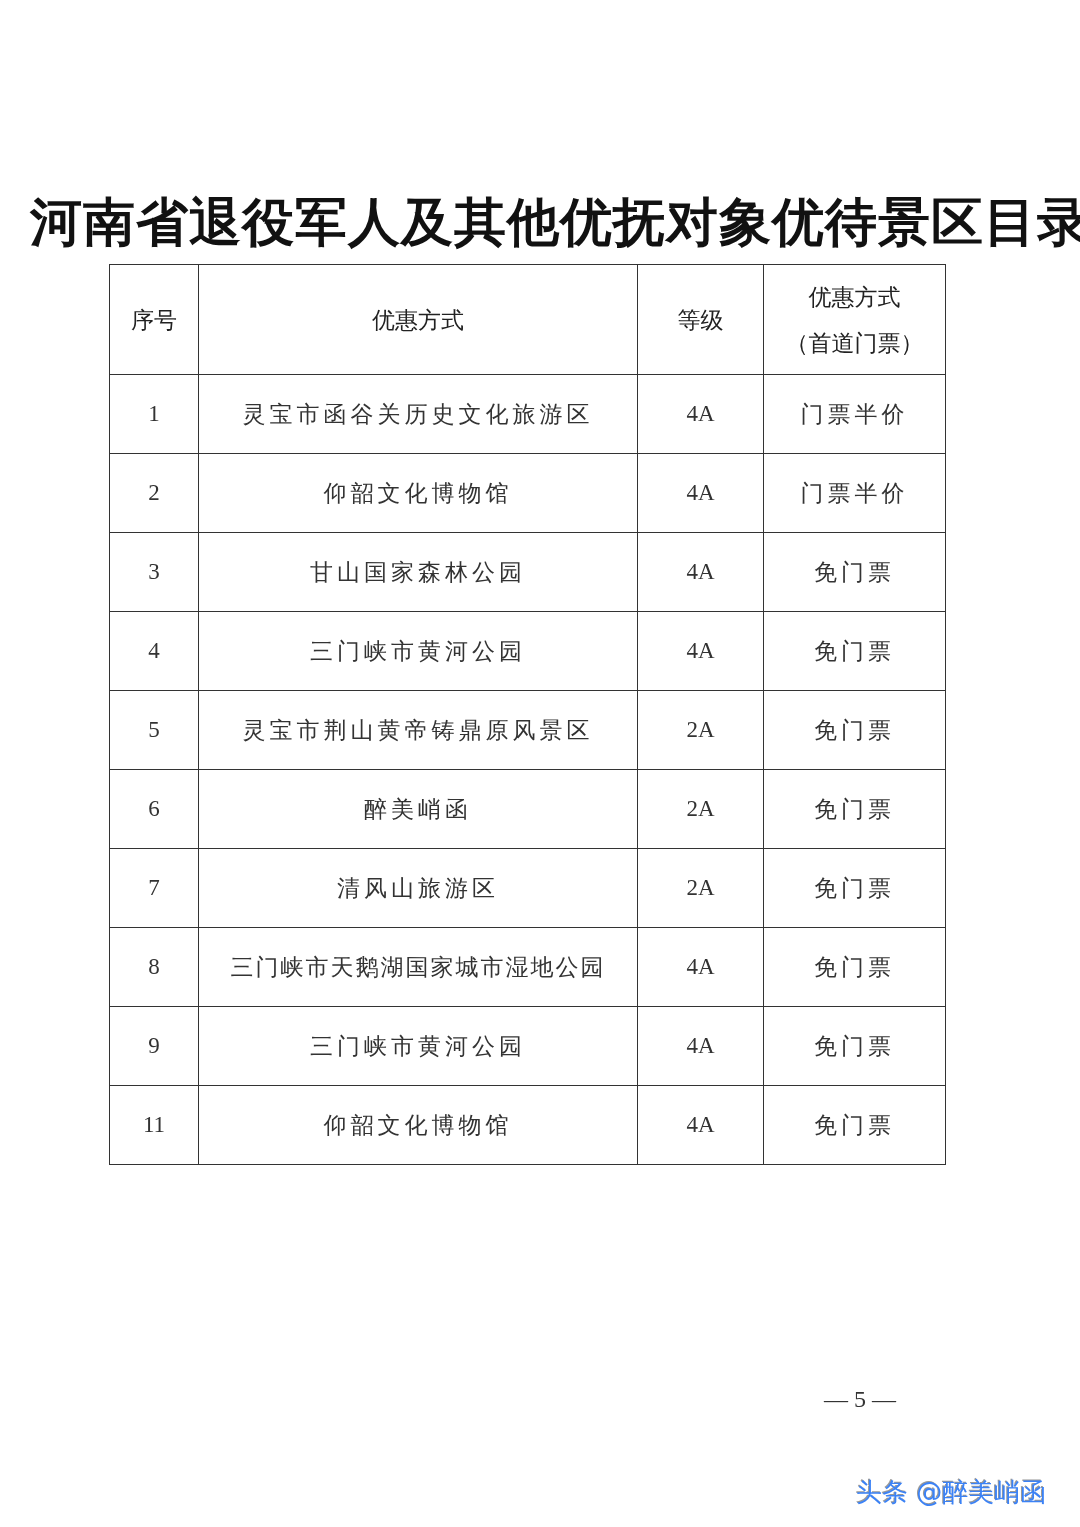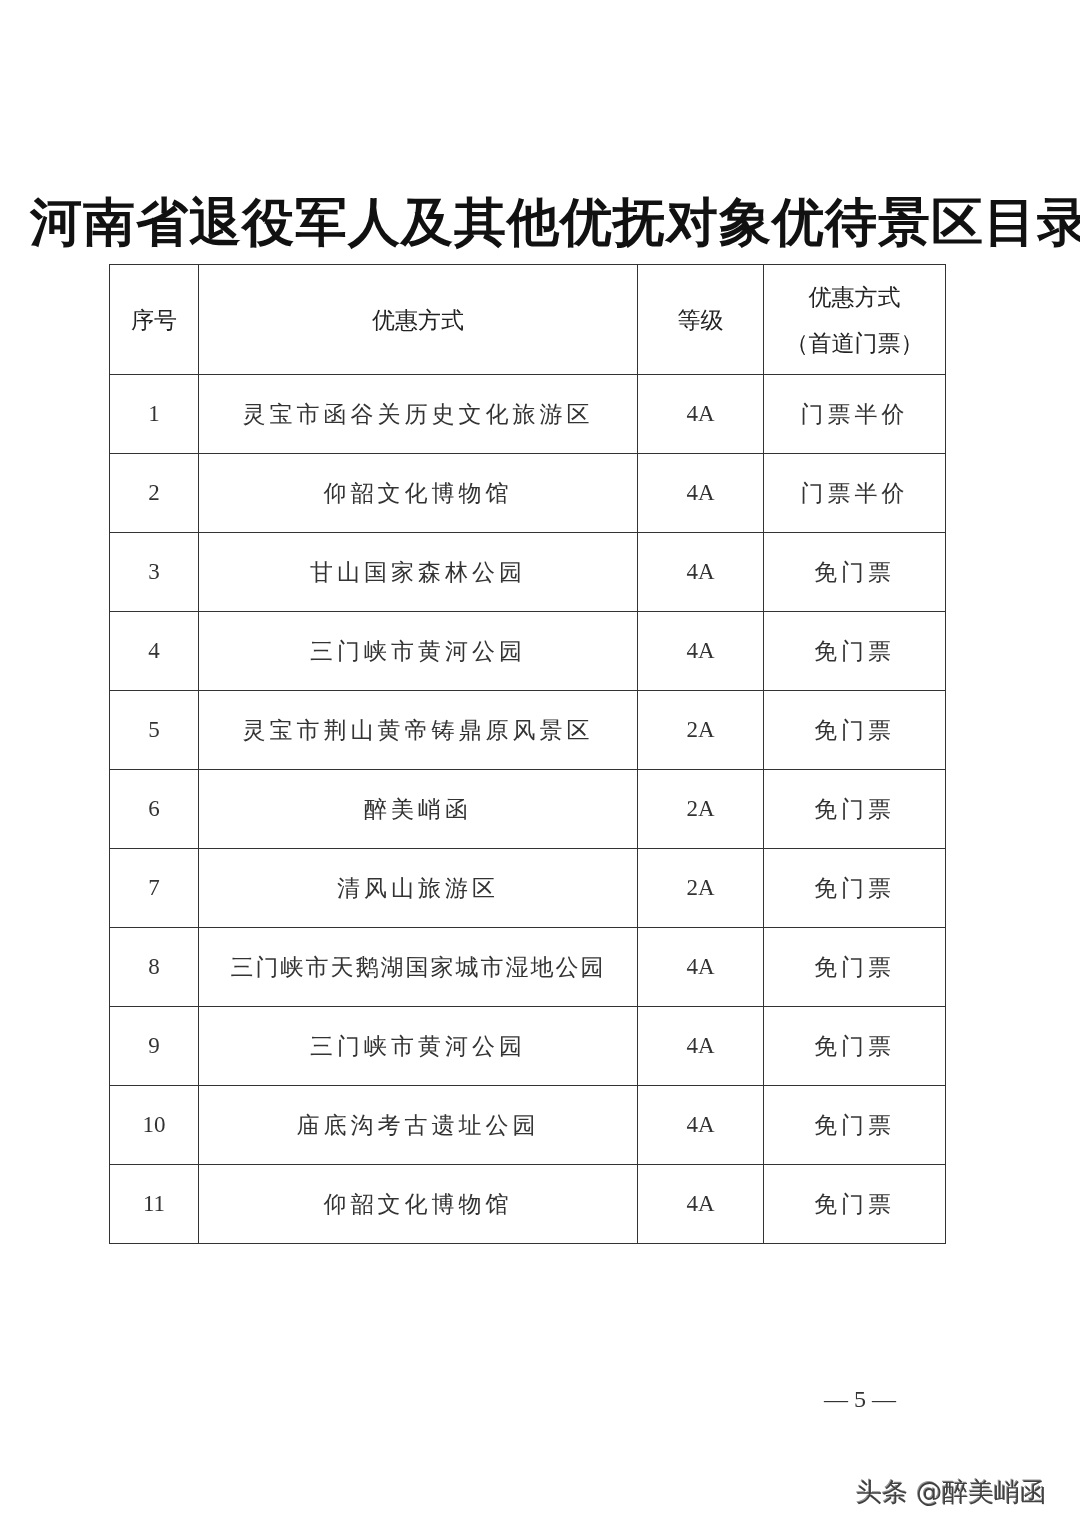--- a/index.html
+++ b/index.html
@@ -75,21 +75,21 @@
       font-size: 24px;
       color: #333;
       white-space: pre;
     }
     .watermark {
       position: absolute;
       left: 856px;
       top: 1475px;
       font-family: "DejaVu Sans", "Liberation Sans", sans-serif;
       font-size: 26px;
-      color: #404040;
+      color: #3b82f6;
       text-shadow: 1px 1px 0 #fff, -1px -1px 0 #999;
     }
   </style>
 </head>
 <body>
 
 <div class="doc-title">河南省退役军人及其他优抚对象优待景区目录</div>
 
 <table class="main-table">
   <colgroup>
@@ -158,26 +158,20 @@
       <td class="col-grade">4A</td>
       <td class="col-discount">免门票</td>
     </tr>
     <tr>
       <td class="col-seq">9</td>
       <td class="col-name">三门峡市黄河公园</td>
       <td class="col-grade">4A</td>
       <td class="col-discount">免门票</td>
     </tr>
     <tr>
-      <td class="col-seq">10</td>
-      <td class="col-name">庙底沟考古遗址公园</td>
-      <td class="col-grade">4A</td>
-      <td class="col-discount">免门票</td>
-    </tr>
-    <tr>
       <td class="col-seq">11</td>
       <td class="col-name">仰韶文化博物馆</td>
       <td class="col-grade">4A</td>
       <td class="col-discount">免门票</td>
     </tr>
   </tbody>
 </table>
 
 <div class="page-number">— 5 —</div>
 

